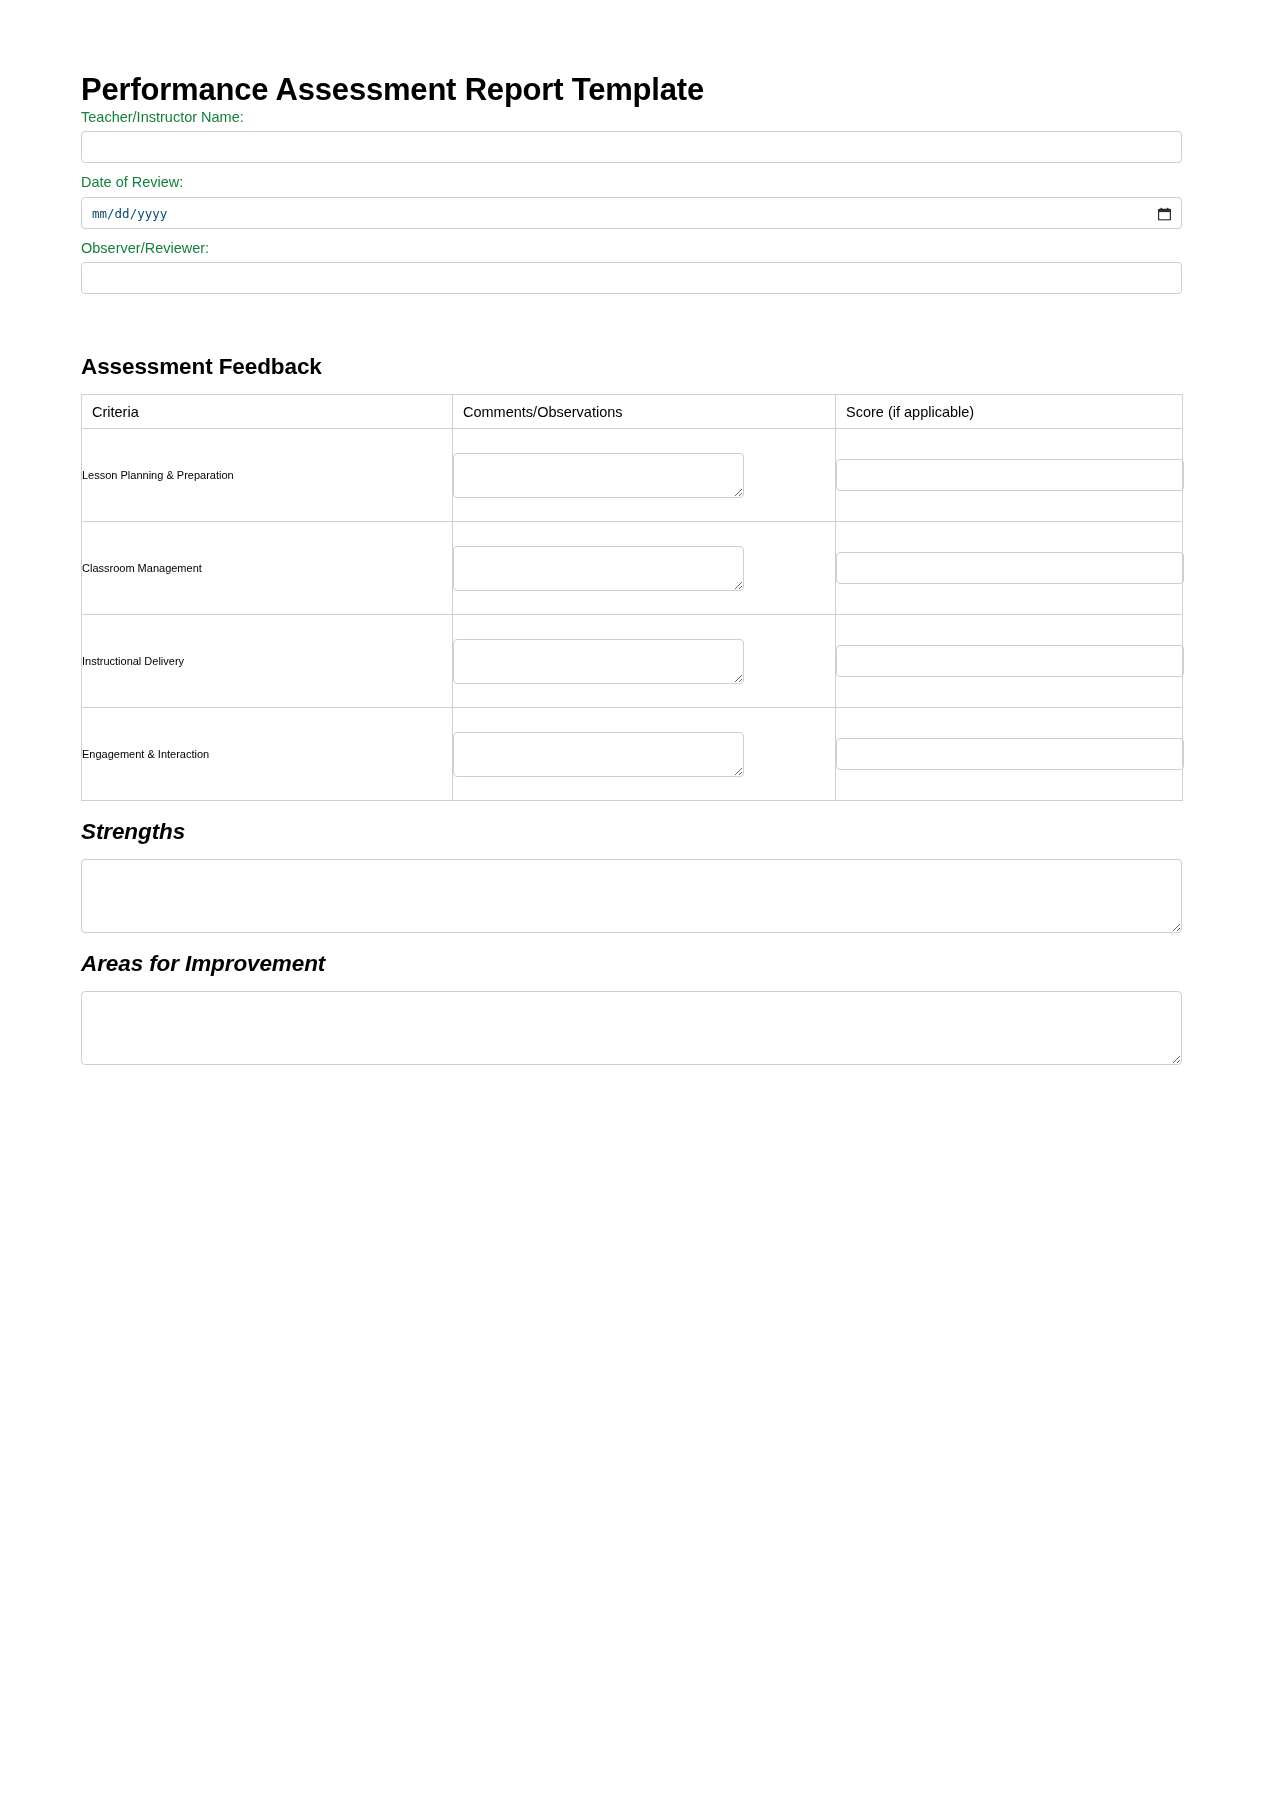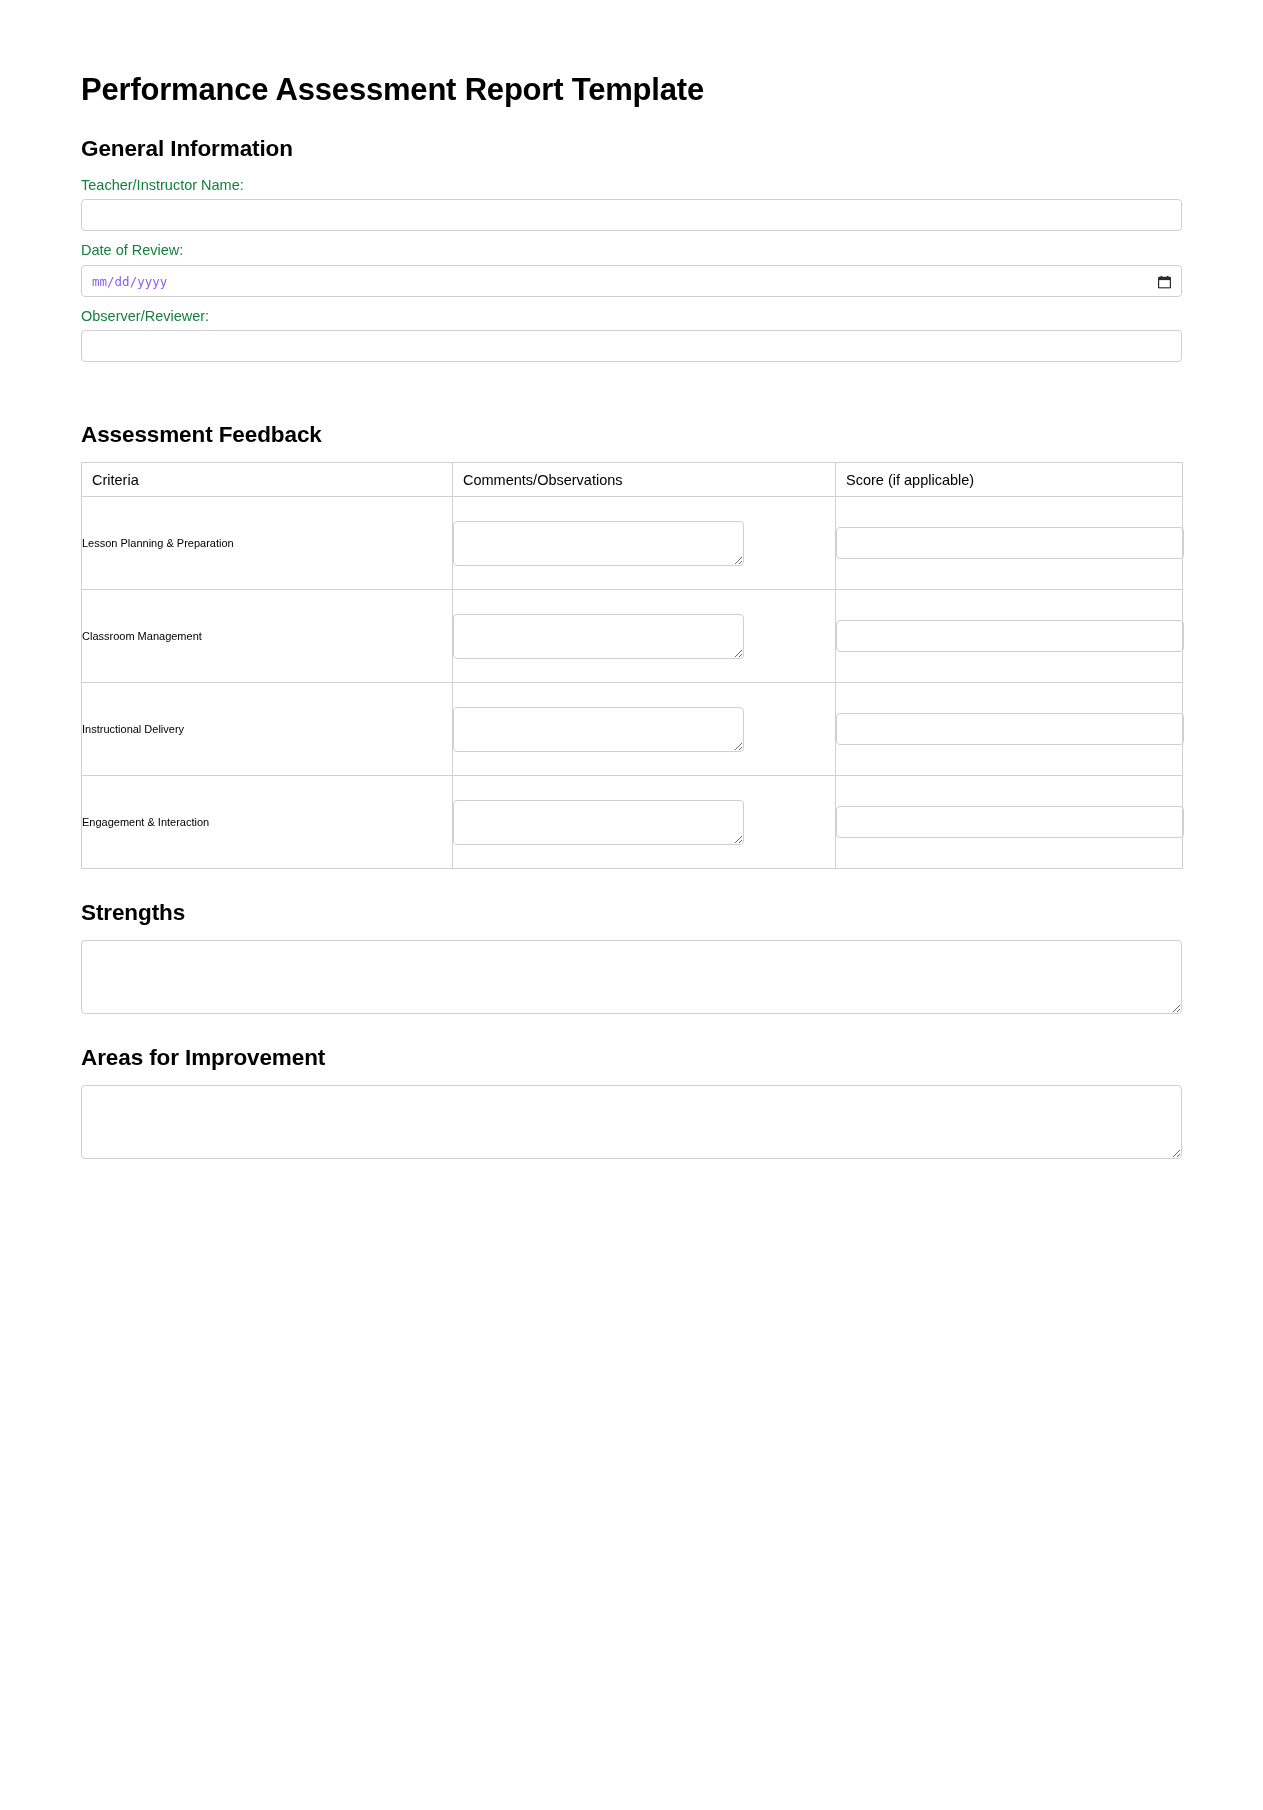--- a/index.html
+++ b/index.html
@@ -26,21 +26,22 @@
     margin: 0 0 0 0;
     letter-spacing: -0.2px;
   }
   h2.section-title {
     font-size: 22.5px;
     font-weight: bold;
     margin: 28px 0 14px 0;
     letter-spacing: -0.1px;
   }
   h2.section-title.tight {
-    margin-top: 31px;
+    margin-top: 18px;
+    font-style: italic;
   }
   .field-group {
     margin-bottom: 10px;
   }
   label.field-label {
     display: block;
     font-size: 14.5px;
     line-height: 1.35;
     margin: 0 0 4px 0;
     color: #15803d;
@@ -75,21 +76,21 @@
     position: relative;
     width: 1101px;
   }
   .date-placeholder {
     position: absolute;
     left: 11px;
     top: 50%;
     transform: translateY(-50%);
     font-family: "DejaVu Sans Mono", "Liberation Mono", monospace;
     font-size: 12.5px;
-    color: #8b5cf6;
+    color: #0c4a6e;
     pointer-events: none;
     letter-spacing: 0px;
   }
   .calendar-icon {
     position: absolute;
     right: 11px;
     top: 50%;
     transform: translateY(-50%);
     width: 13px;
     height: 13px;
@@ -170,21 +171,20 @@
   }
   .spacer-after-general { height: 22px; }
 </style>
 </head>
 <body>
 
 <div class="page">
 
   <h1 class="doc-title">Performance Assessment Report Template</h1>
 
-  <h2 class="section-title">General Information</h2>
 
   <div class="field-group">
     <label class="field-label">Teacher/Instructor Name:</label>
     <input class="text-input" type="text" value="" style="">
   </div>
 
 
   <div class="field-group">
     <label class="field-label">Date of Review:</label>
     <div class="date-wrap">

